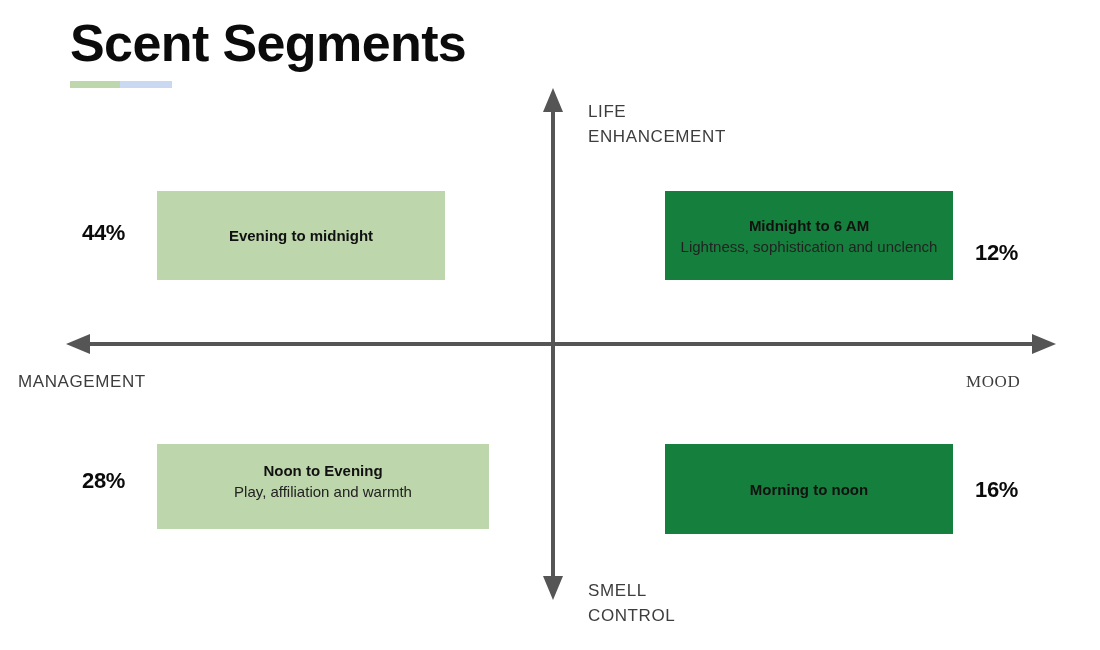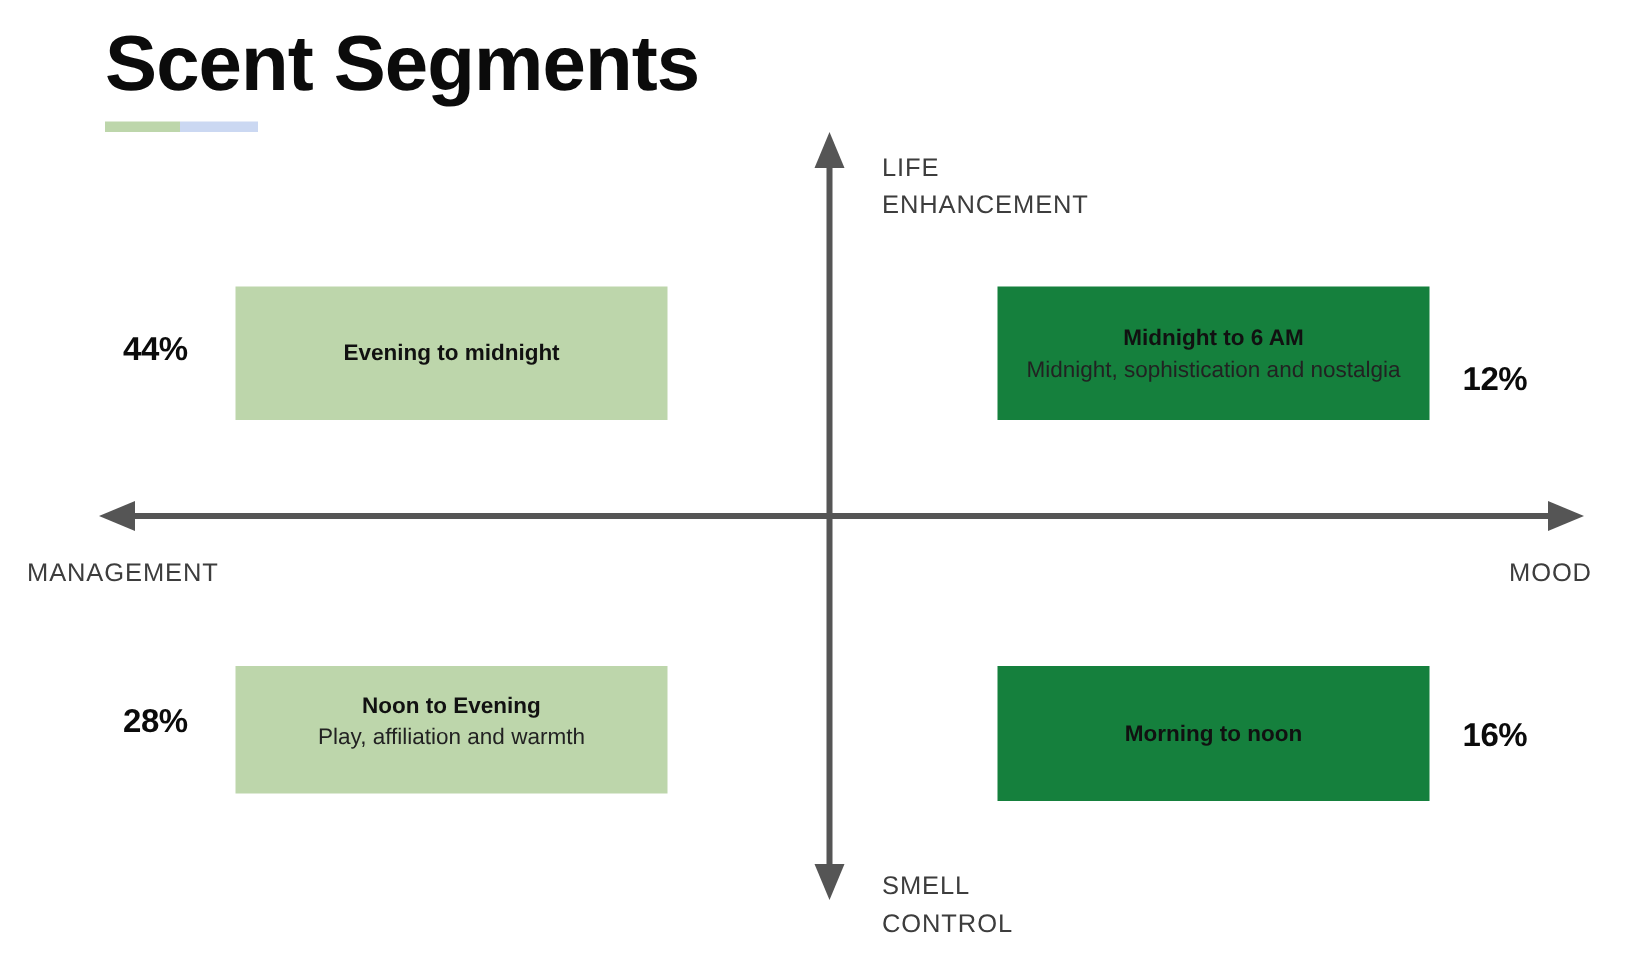--- a/index.html
+++ b/index.html
@@ -54,21 +54,21 @@
     position: absolute;
     font-size: 17px;
     letter-spacing: 0.6px;
     line-height: 25px;
     color: #3d3d3d;
     white-space: pre-line;
   }
   #axis-label-top    { left: 588px; top: 99px;  }
   #axis-label-bottom { left: 588px; top: 578px; }
   #axis-label-left   { left: 18px;  top: 369px; }
-  #axis-label-right  { left: 1006px; top: 369px; }
+  #axis-label-right  { left: 966px; top: 369px; font-family: Liberation Serif, serif; }
 
   
   .quad-box {
     position: absolute;
     box-sizing: border-box;
     display: flex;
     flex-direction: column;
     justify-content: center;
     align-items: center;
     padding: 0 14px;
@@ -88,21 +88,21 @@
   .box-desc {
     font-size: 15px;
     font-weight: normal;
     line-height: 21px;
     color: #222222;
     margin: 0;
   }
 
   #box-top-left    { left: 157px; top: 191px; width: 288px; height: 89px; }
   #box-top-right   { left: 665px; top: 191px; width: 288px; height: 89px; }
-  #box-bottom-left { left: 157px; top: 444px; width: 288px; height: 85px; }
+  #box-bottom-left { left: 157px; top: 444px; width: 332px; height: 85px; }
   #box-bottom-right{ left: 665px; top: 444px; width: 288px; height: 90px; }
 
   
   .pct {
     position: absolute;
     font-size: 22px;
     font-weight: bold;
     letter-spacing: -0.3px;
     color: #0b0b0b;
     white-space: nowrap;
@@ -144,21 +144,21 @@
 CONTROL</div>
 <div class="axis-label" id="axis-label-left">MANAGEMENT</div>
 <div class="axis-label" id="axis-label-right">MOOD</div>
 
 <div class="quad-box box-green" id="box-top-left">
   <div class="box-title">Evening to midnight</div>
 </div>
 
 <div class="quad-box box-blue" id="box-top-right">
   <div class="box-title">Midnight to 6 AM</div>
-  <div class="box-desc">Midnight, sophistication and nostalgia</div>
+  <div class="box-desc">Lightness, sophistication and unclench</div>
 </div>
 
 <div class="quad-box box-green align-top" id="box-bottom-left">
   <div class="box-title">Noon to Evening</div>
   <div class="box-desc">Play, affiliation and warmth</div>
 </div>
 
 <div class="quad-box box-blue" id="box-bottom-right">
   <div class="box-title">Morning to noon</div>
 </div>

